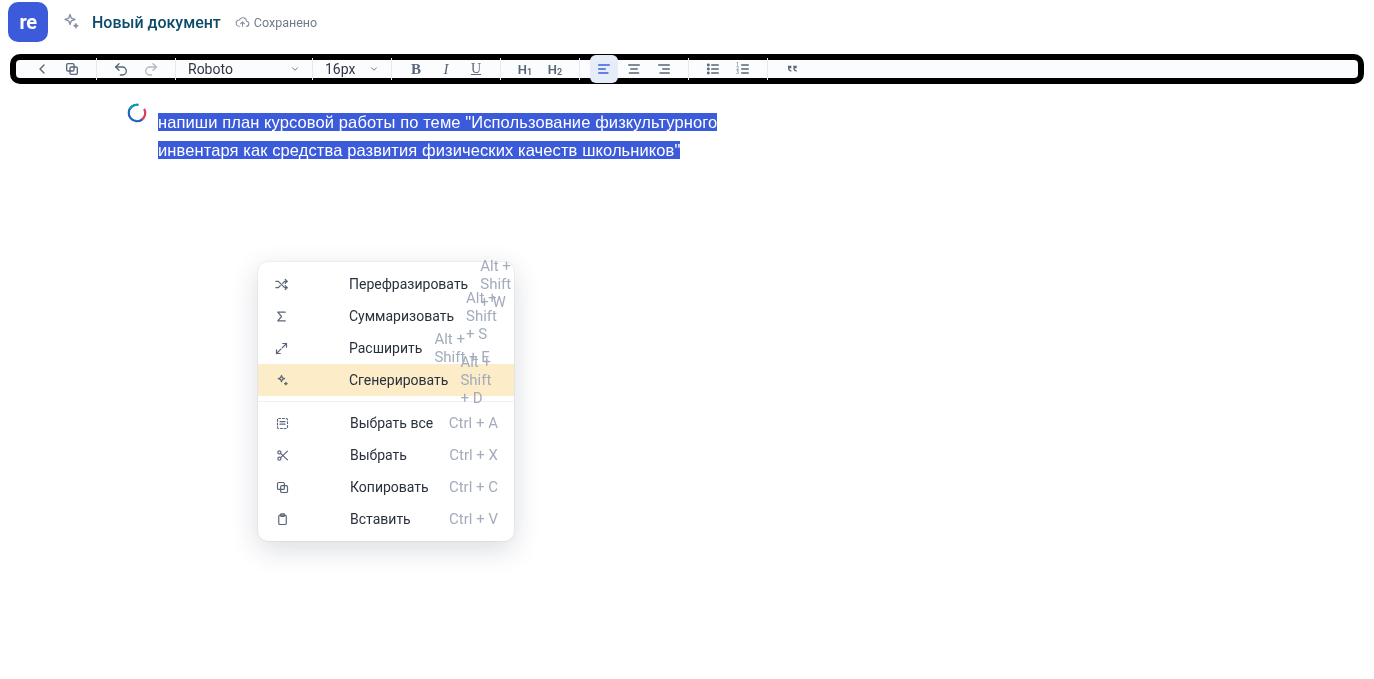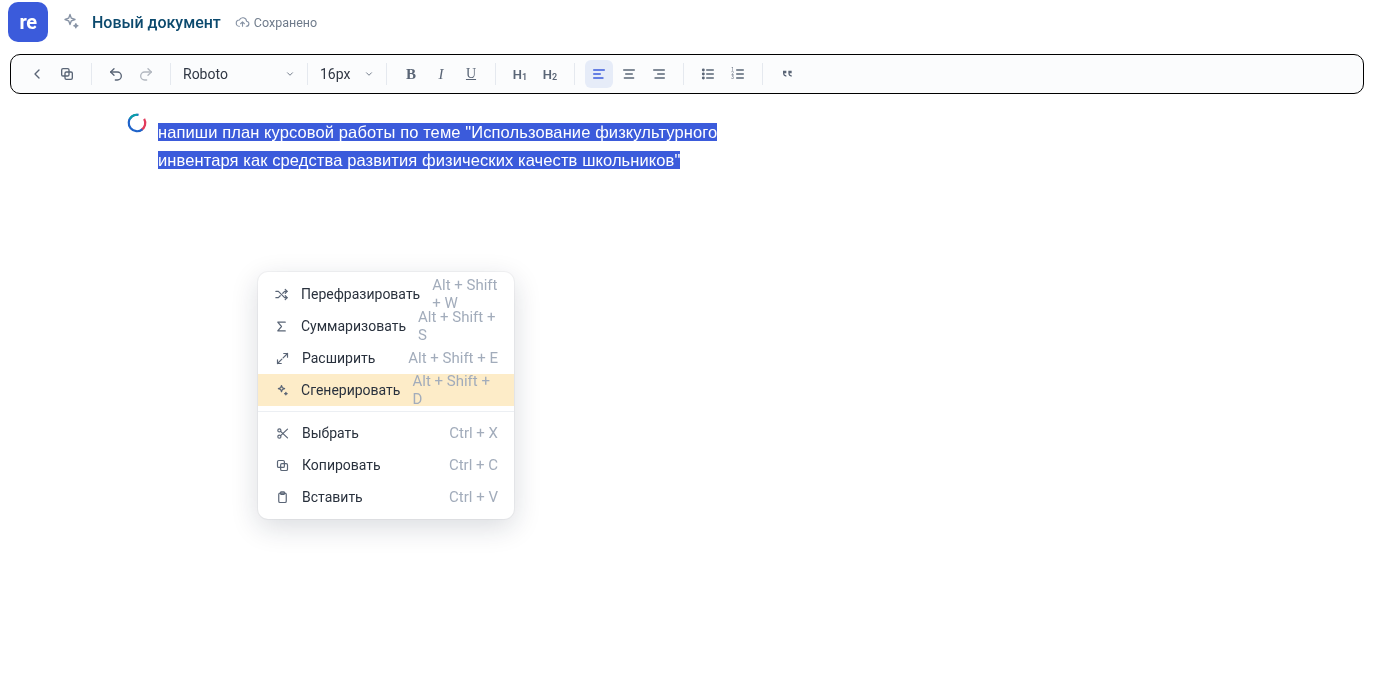--- a/index.html
+++ b/index.html
@@ -43,23 +43,23 @@
     color:#6f7b8b;
     font-size:12.5px;
     margin-left:2px;
   }
   .saved-wrap svg { display:block; }
 
   
   .toolbar {
     display:flex;
     align-items:center;
-    height:40px;
+    height:30px;
     margin: 10px 10px 0 10px;
-    border:1px solid #000000;
+    border:6px solid #000000;
     border-radius:10px;
     padding:0 6px;
     gap:2px;
     background:#fbfcfd;
   }
   .tb-group { display:flex; align-items:center; gap:2px; padding:0 6px; height:100%; }
   .tb-sep { width:1px; height:22px; background:#e5e9ef; margin:0 2px; }
   .tb-btn {
     display:flex; align-items:center; justify-content:center;
     width:28px; height:28px;
@@ -116,21 +116,21 @@
   }
   .menu-item {
     display:flex;
     align-items:center;
     gap:12px;
     padding: 0 16px;
     height:32px;
     cursor:pointer;
   }
   .menu-item .ic { width:16px; height:16px; display:flex; align-items:center; justify-content:center; color:#5a6576; }
-  .menu-item .lbl { flex:1; }
+  .menu-item .lbl { flex:1;margin-left:48px; }
   .menu-item .sc { font-size:15px; color:#a2acbb; }
   .menu-item.hl { background:#fdecc8; }
   .menu-sep { height:1px; background:#eceff3; margin:5px 0; }
 </style>
 </head>
 <body>
 
 <div class="header">
   <div class="logo">
       <span>re</span>
@@ -319,20 +319,31 @@
           </span>
           <span class="lbl">Сгенерировать</span>
           <span class="sc">Alt + Shift + D</span>
         </div>
       </div>
     <div class="menu-sep"></div>
     <div id="menu-g2">
         <div class="menu-item">
           <span class="ic">
             <svg width="15" height="15" viewBox="0 0 24 24" fill="none" stroke="currentColor" stroke-width="1.9" stroke-linecap="round" stroke-linejoin="round">
+              <rect x="4" y="4" width="16" height="16" rx="2" stroke-dasharray="3 3"></rect>
+              <line x1="8" y1="9" x2="16" y2="9"></line>
+              <line x1="8" y1="13" x2="16" y2="13"></line>
+            </svg>
+          </span>
+          <span class="lbl">Выбрать все</span>
+          <span class="sc">Ctrl + A</span>
+        </div>
+        <div class="menu-item">
+          <span class="ic">
+            <svg width="15" height="15" viewBox="0 0 24 24" fill="none" stroke="currentColor" stroke-width="1.9" stroke-linecap="round" stroke-linejoin="round">
               <circle cx="7" cy="17" r="2.5"></circle>
               <circle cx="7" cy="7" r="2.5"></circle>
               <line x1="9" y1="8.5" x2="20" y2="19"></line>
               <line x1="9" y1="15.5" x2="20" y2="5"></line>
             </svg>
           </span>
           <span class="lbl">Выбрать</span>
           <span class="sc">Ctrl + X</span>
         </div>
         <div class="menu-item">

